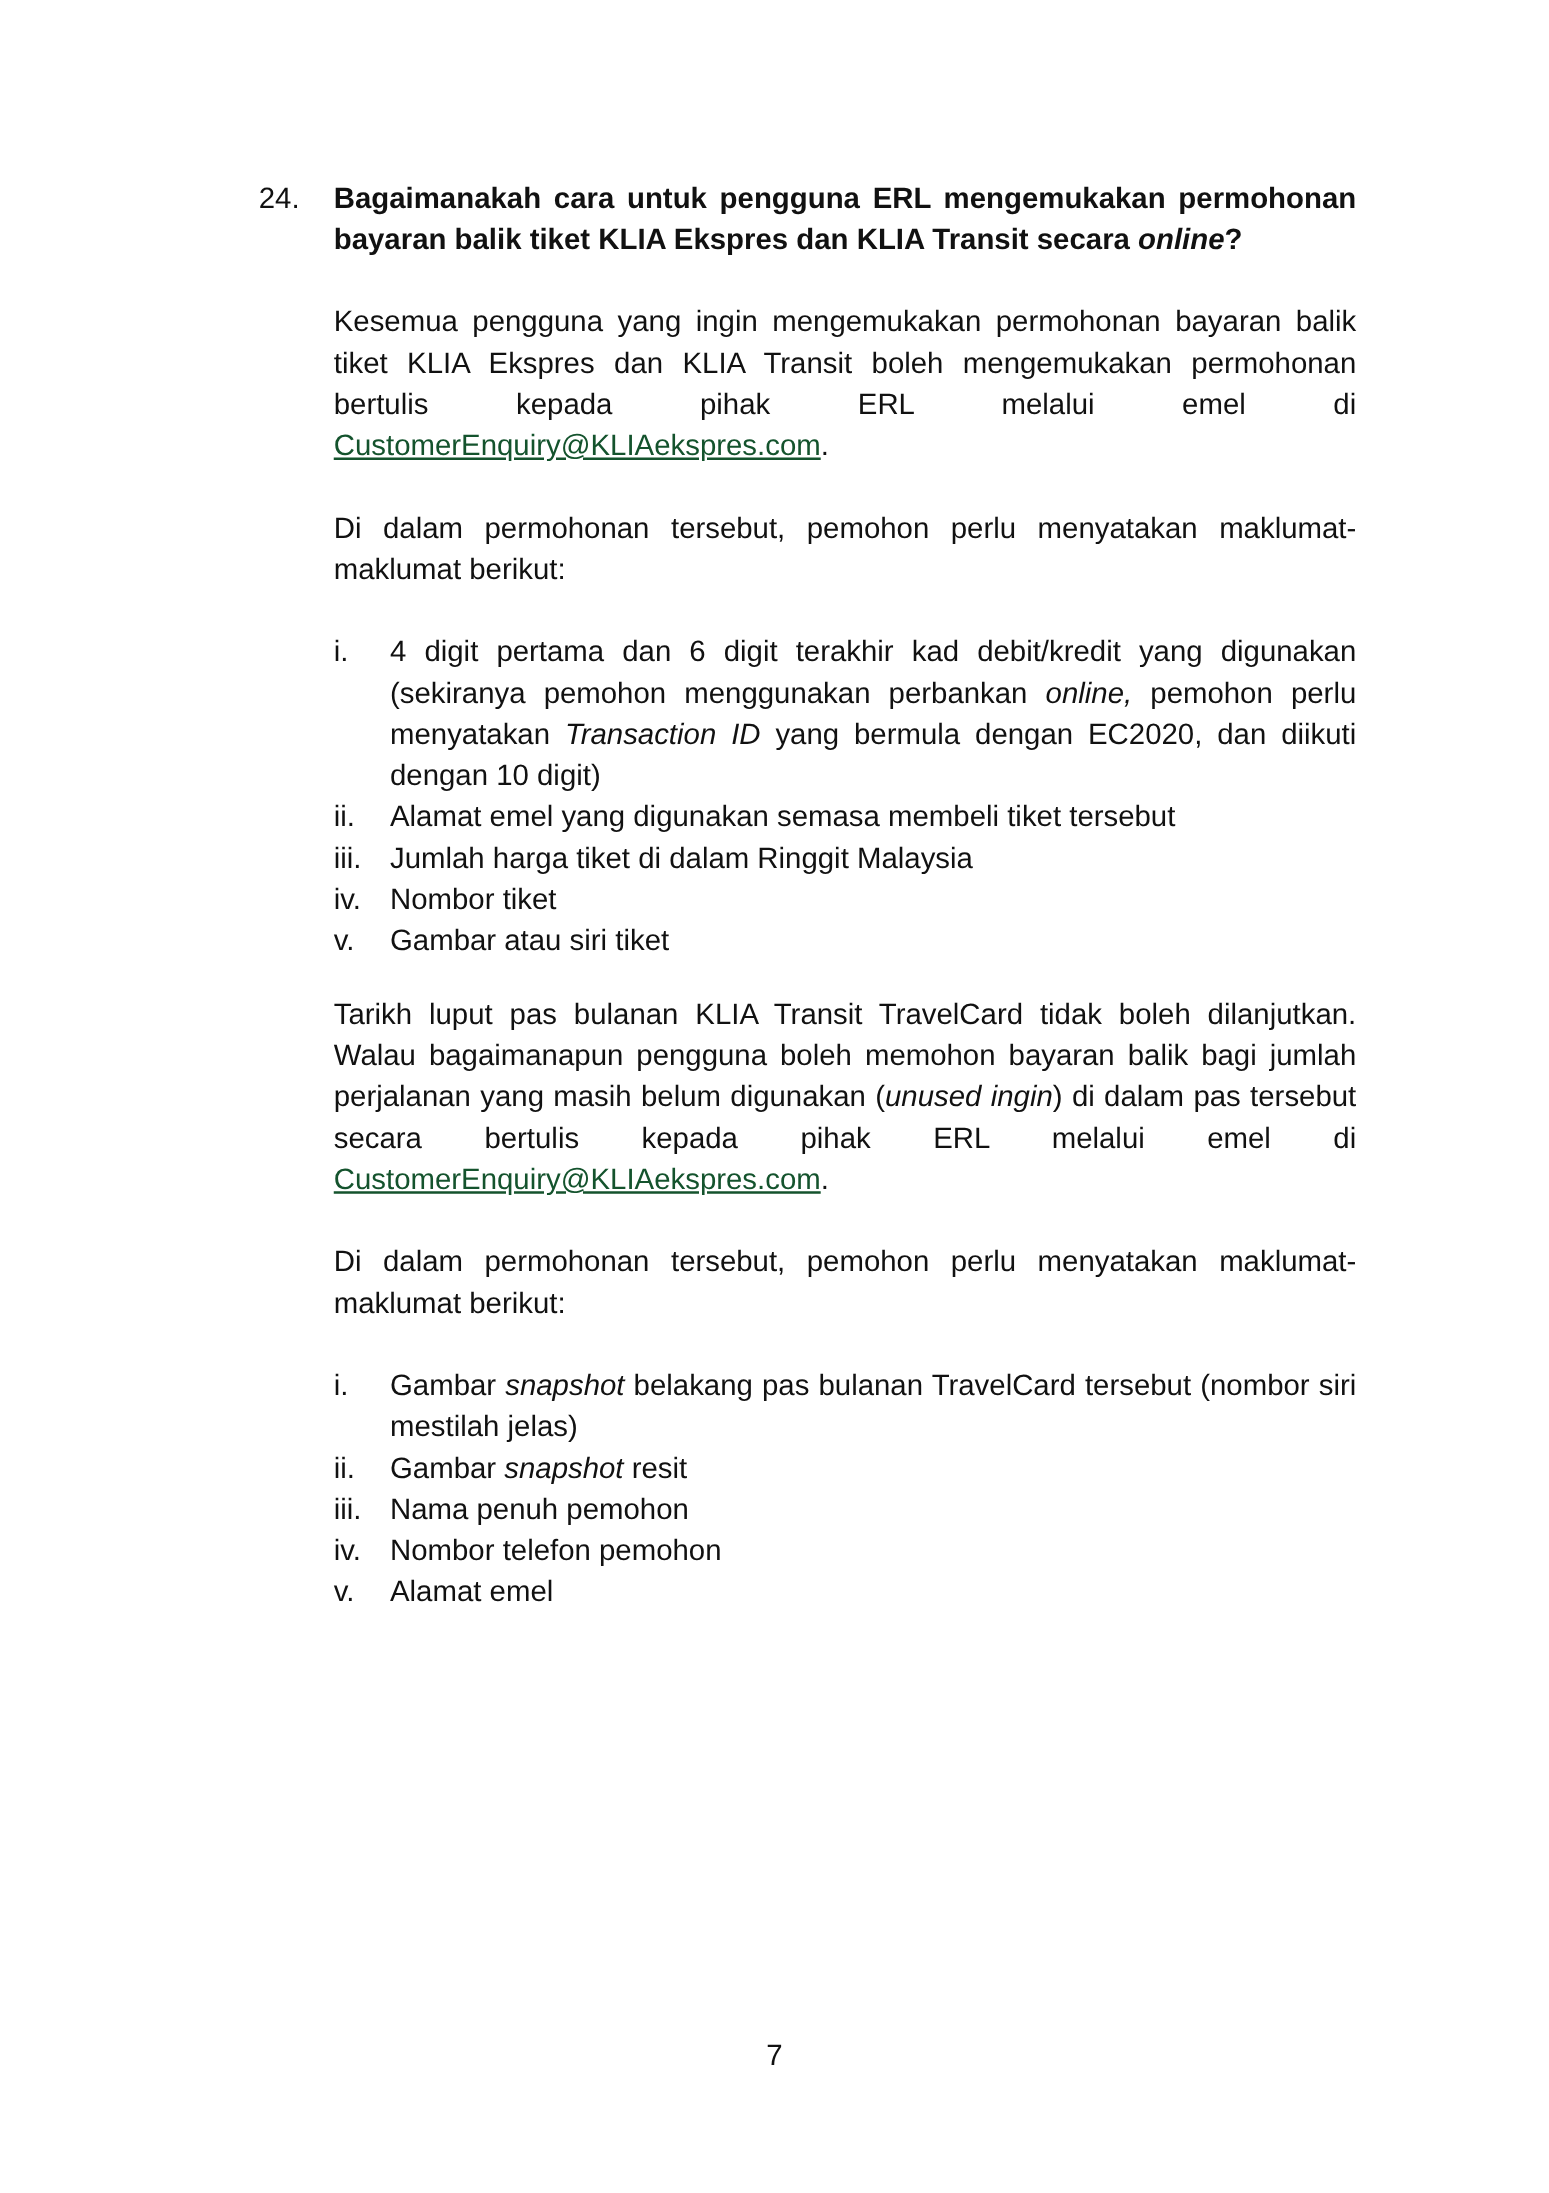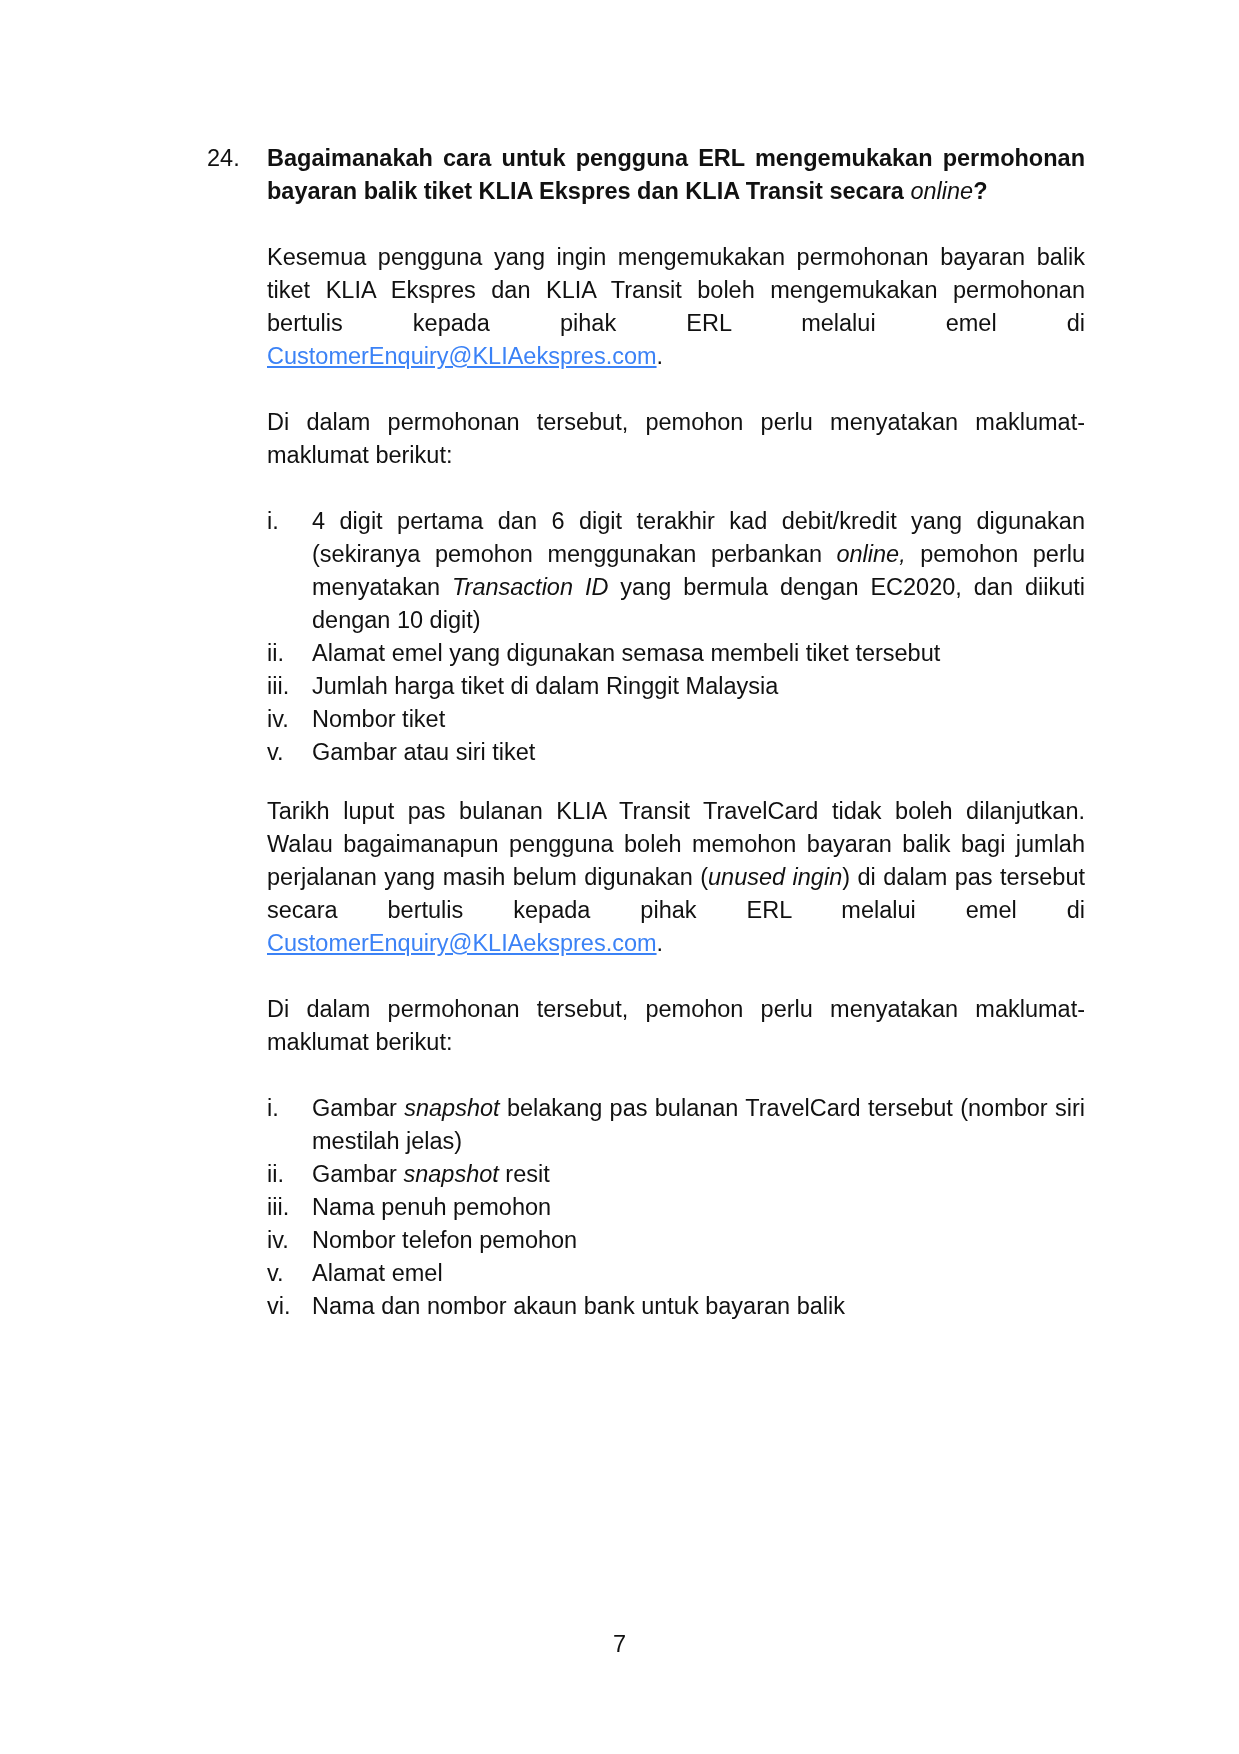--- a/index.html
+++ b/index.html
@@ -6,25 +6,25 @@
     body {
       width: 1239px; height: 1754px; position: relative; overflow: hidden;
       font-family: "Liberation Sans", sans-serif; color: #111111;
       font-size: 23.5px; line-height: 33px;
     }
     .page { position: absolute; left: 0; top: 12px; width: 1117px; height: 1754px; }
     .q { position: absolute; left: 207px; width: 878px; }
     .q-head { display: flex; }
     .q-num { width: 60px; flex: 0 0 60px; }
     .q-title { font-weight: bold; text-align: justify; width: 818px; }
-    .q-title i { font-weight: normal; }
+    .q-title i { font-weight: bold; }
     .body { margin-left: 60px; width: 818px; text-align: justify; }
     .para { margin: 0; }
     .gap { height: 33px; }
-    a.link { color: #3b82f6; text-decoration: underline; }
+    a.link { color: #14532d; text-decoration: underline; }
     ol.rlist { list-style: none; margin: 0; padding: 0; }
     ol.rlist li { display: flex; }
     .rnum { width: 45px; flex: 0 0 45px; }
     .rtext { width: 773px; text-align: justify; }
     .pagenum { position: absolute; top: 1616px; left: 0; width: 1239px; text-align: center; font-size: 23.5px; }
   </style>
 </head>
 <body>
 
 <div class="page">
@@ -86,22 +86,18 @@
             <span class="rtext"><span>Nama penuh pemohon</span></span>
           </li>
           <li>
             <span class="rnum">iv.</span>
             <span class="rtext"><span>Nombor telefon pemohon</span></span>
           </li>
           <li>
             <span class="rnum">v.</span>
             <span class="rtext"><span>Alamat emel</span></span>
           </li>
-          <li>
-            <span class="rnum">vi.</span>
-            <span class="rtext"><span>Nama dan nombor akaun bank untuk bayaran balik</span></span>
-          </li>
         </ol>
     </div>
   </section>
 
   <div class="pagenum">7</div>
 </div>
 
 </body></html>

